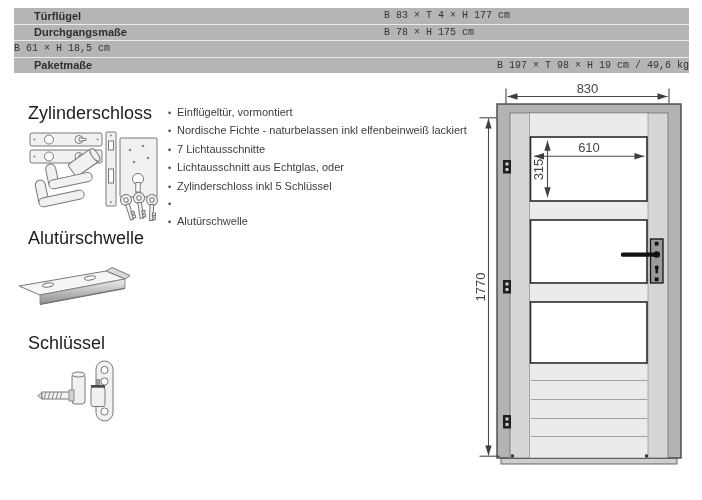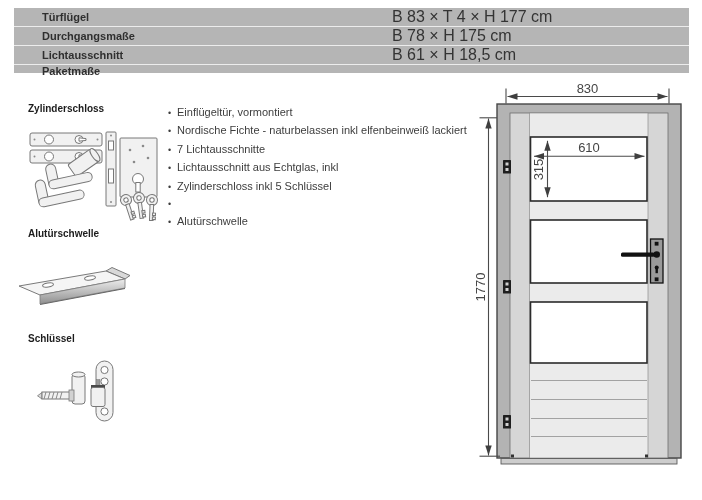--- a/index.html
+++ b/index.html
@@ -15,28 +15,28 @@
     position:absolute;left:14px;top:8px;width:675px;height:65px;
     background:var(--table-bg,#b5b5b5);
     display:flex;flex-direction:column;
   }
   .spec-row{
     flex:1;display:flex;align-items:center;
     border-bottom:1px solid rgba(255,255,255,.75);
   }
   .spec-row:last-child{border-bottom:none;justify-content:space-between;}
   .spec-label{
-    flex:0 0 350px;padding-left:28px;
+    flex:0 0 350px;padding-left:20px;
     font-size:11px;font-weight:bold;color:#2f2f2f;
   }
-  .spec-value{font-size:16px;color:#343434;}
+  .spec-value{font-size:10px;color:#343434;font-family:Liberation Mono, monospace;}
   
   .section-title{
     position:absolute;left:28px;
-    font-size:10px;font-weight:bold;color:#1c1c1c;
+    font-size:18px;font-weight:normal;color:#1c1c1c;
   }
   .ill{position:absolute;}
   .ill .st{fill:#f1f1f1;stroke:#787878;stroke-width:1;}
   .ill .wh{fill:#ffffff;stroke:#787878;stroke-width:1;}
   .ill .dk{fill:#8a8a8a;}
   
   .features{
     position:absolute;left:168px;top:104px;width:305px;
     margin:0;padding:0;list-style:none;
   }
@@ -70,25 +70,25 @@
   <div class="spec-table">
     <div class="spec-row">
       <div class="spec-label">Türflügel</div>
       <div class="spec-value">B 83 × T 4 × H 177 cm</div>
     </div>
     <div class="spec-row">
       <div class="spec-label">Durchgangsmaße</div>
       <div class="spec-value">B 78 × H 175 cm</div>
     </div>
     <div class="spec-row">
-      <div class="spec-label">Lichtausschnitt</div>
       <div class="spec-value">B 61 × H 18,5 cm</div>
     </div>
     <div class="spec-row">
       <div class="spec-label">Paketmaße</div>
+      <div class="spec-value">B 197 × T 98 × H 19 cm / 49,6 kg</div>
     </div>
   </div>
 
   <div class="section-title" style="top:103px">Zylinderschloss</div>
 
   <svg class="ill" style="left:22px;top:122px" width="140" height="100" viewBox="0 0 140 100">
 
     <rect class="st" x="8" y="11" width="72" height="13" rx="2"></rect>
     <circle class="wh" cx="27" cy="17.5" r="4.5"></circle>
     <circle class="wh" cx="57" cy="17.5" r="4"></circle>
@@ -202,21 +202,21 @@
     <li>
         <span class="blt">•</span>
         <span>Nordische Fichte - naturbelassen inkl elfenbeinweiß lackiert</span>
       </li>
     <li>
         <span class="blt">•</span>
         <span>7 Lichtausschnitte</span>
       </li>
     <li>
         <span class="blt">•</span>
-        <span>Lichtausschnitt aus Echtglas, inkl</span>
+        <span>Lichtausschnitt aus Echtglas, oder</span>
       </li>
     <li>
         <span class="blt">•</span>
         <span>Zylinderschloss inkl 5 Schlüssel</span>
       </li>
     <li>
         <span class="blt">•</span>
       </li>
     <li>
         <span class="blt">•</span>

